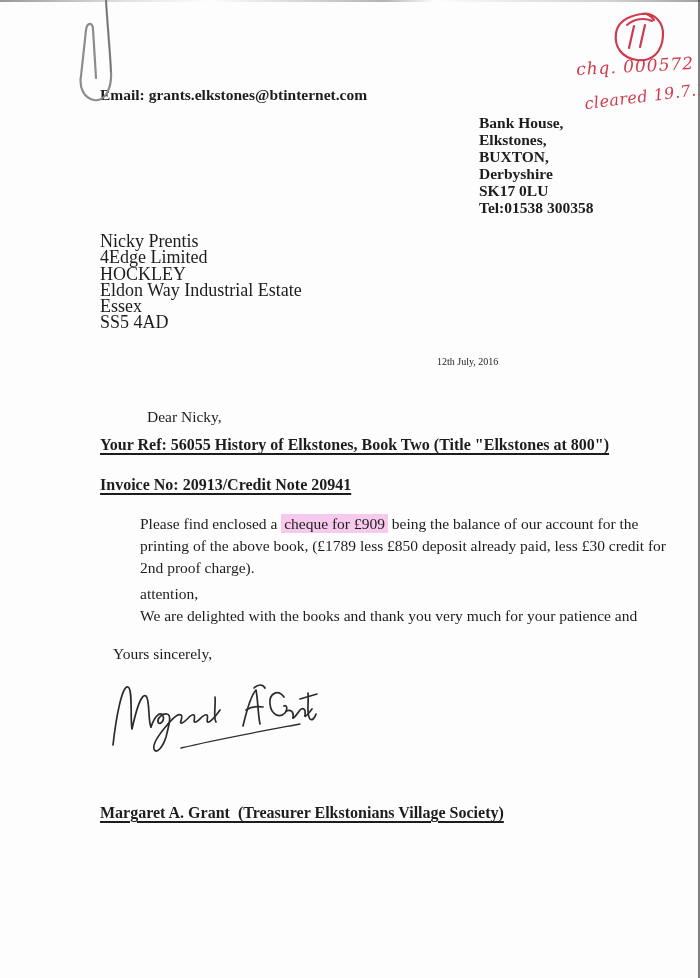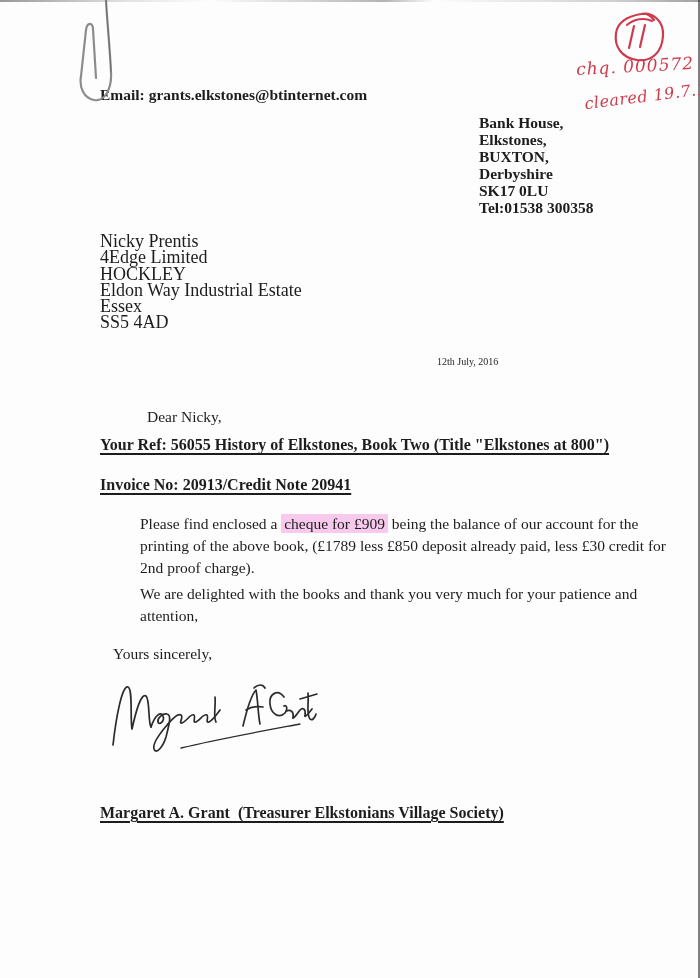--- a/index.html
+++ b/index.html
@@ -117,22 +117,22 @@
   <div class="abs subject-ref">Your Ref: 56055 History of Elkstones, Book Two (Title "Elkstones at 800")</div>
   <div class="abs subject-invoice">Invoice No: 20913/Credit Note 20941</div>
 
   <div class="abs body-para para1">
     <div><span>Please find enclosed a </span><span class="highlight-span" id="highlight" style="background: rgb(247, 201, 236);">cheque for £909</span><span> being the balance of our account for the</span></div>
     <div>printing of the above book, (£1789 less £850 deposit already paid, less £30 credit for</div>
     <div>2nd proof charge).</div>
   </div>
 
   <div class="abs body-para para2">
+    <div>attention,</div>
     <div>We are delighted with the books and thank you very much for your patience and</div>
-    <div>attention,</div>
   </div>
 
   <div class="abs valediction">Yours sincerely,</div>
 
   <svg class="abs signature-svg" width="215" height="92" viewBox="0 0 215 92">
     <g fill="none" stroke="#2b2b2b" stroke-width="1.7" stroke-linecap="round" stroke-linejoin="round">
 
       <path d="M10 82 C13 55 19 22 25 24 C30 26 27 56 29 66 C33 48 38 30 43 33 C47 36 45 60 48 64"></path>
       <path d="M48 64 C52 52 58 48 60 53 C62 58 56 63 55 59 C54 55 60 50 64 51 C69 52 66 62 63 74 C60 84 53 92 51 86 C49 80 58 69 65 61"></path>
       <path d="M65 61 C70 55 75 50 78 52 C81 54 75 61 79 60 C84 58 88 50 91 52 C93 54 89 60 93 59 C97 57 101 50 104 52 C106 54 102 60 106 59 C110 57 114 51 117 47"></path>

